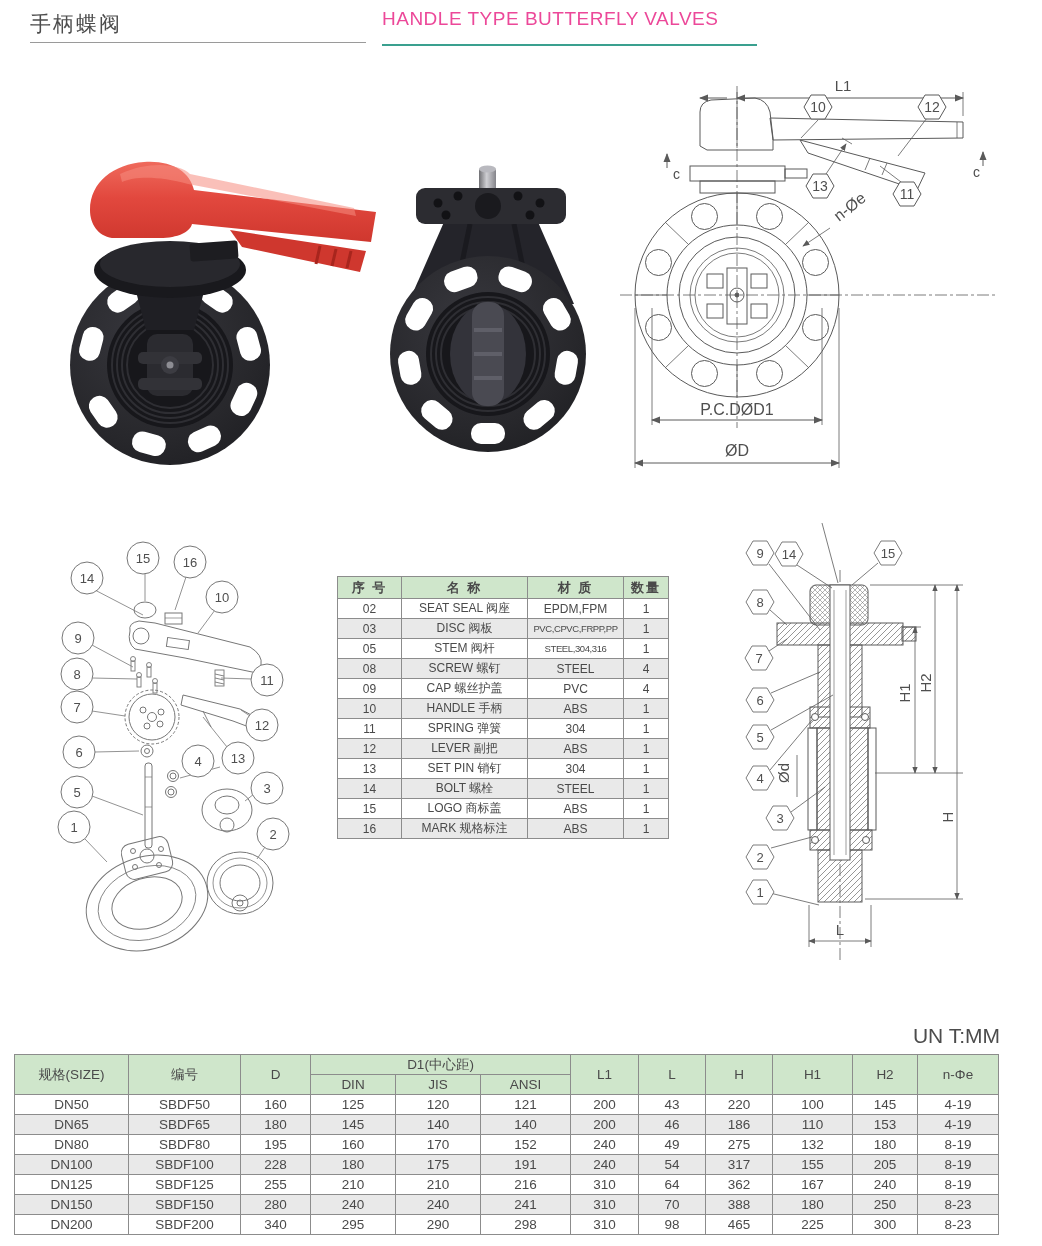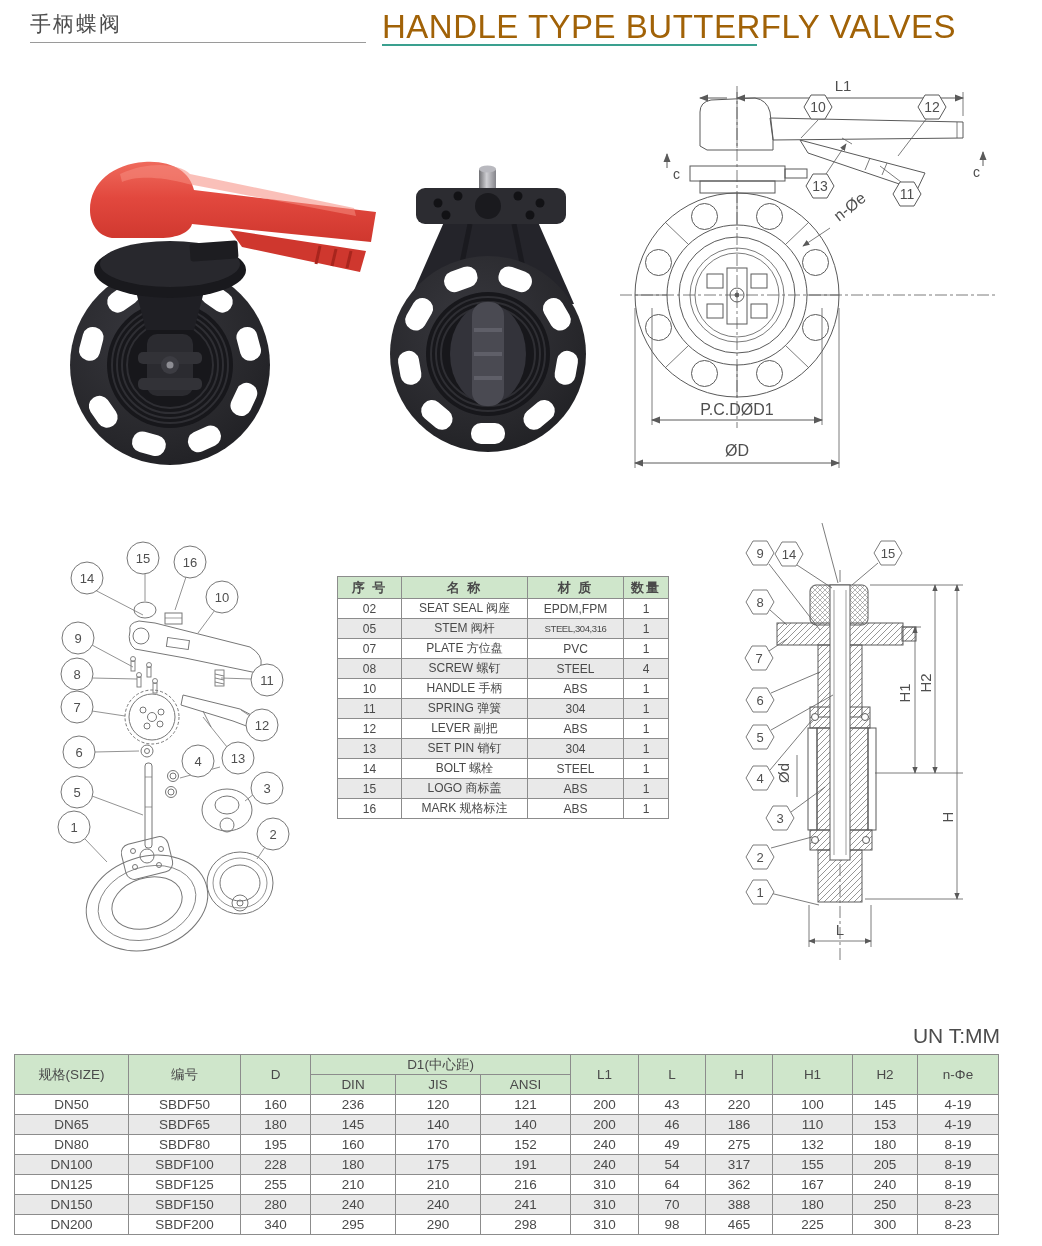--- a/index.html
+++ b/index.html
@@ -1,21 +1,21 @@
 <!DOCTYPE html>
 <html><head>
 <meta charset="utf-8">
 <style>
   html,body{margin:0;padding:0;background:#f2f2f2;}
   .page{position:relative;width:1042px;height:1246px;background:#fff;margin:0 auto;
         font-family:"Liberation Sans","DejaVu Sans",sans-serif;overflow:hidden;}
   .abs{position:absolute;}
   .zh-title{left:30px;top:10px;font-size:21px;color:#4c4c4c;letter-spacing:2px;}
   .zh-underline{left:30px;top:42px;width:336px;height:1px;background:#9a9a9a;}
-  .en-title{left:382px;top:8px;font-size:33px;color:#a16207;letter-spacing:.5px;}
+  .en-title{left:382px;top:8px;font-size:19px;color:#ec4899;letter-spacing:.5px;}
   .en-underline{left:382px;top:44px;width:375px;height:2px;background:#3aa08f;}
   .unit-note{left:850px;top:1024px;width:150px;text-align:right;font-size:21px;color:#4c4c4c;}
   table{border-collapse:collapse;table-layout:fixed;color:#4a4a4a;}
   table td,table th{border:1px solid #8c8c8c;text-align:center;padding:0;overflow:hidden;
         white-space:nowrap;font-weight:normal;}
   .parts-table{left:337px;top:576px;width:331px;font-size:12px;}
   .parts-table th{background:#cfe6cb;height:21px;font-size:13px;letter-spacing:2px;font-weight:bold;}
   .parts-table td{height:19px;}
   .parts-table tbody tr:nth-child(even){background:#e9e9e9;}
   .parts-table td.condensed{font-size:9.5px;letter-spacing:-0.4px;}
@@ -428,35 +428,41 @@
       </tr>
     </thead>
     <tbody>
         <tr>
           <td>02</td>
           <td>SEAT SEAL 阀座</td>
           <td>EPDM,FPM</td>
           <td>1</td>
         </tr>
         <tr>
+          <td>03</td>
+          <td>DISC 阀板</td>
+          <td class="condensed">PVC,CPVC,FRPP,PP</td>
+          <td>1</td>
+        </tr>
+        <tr>
           <td>05</td>
           <td>STEM 阀杆</td>
           <td class="condensed">STEEL,304,316</td>
           <td>1</td>
         </tr>
         <tr>
-          <td>07</td>
-          <td>PLATE 方位盘</td>
-          <td>PVC</td>
-          <td>1</td>
-        </tr>
-        <tr>
           <td>08</td>
           <td>SCREW 螺钉</td>
           <td>STEEL</td>
+          <td>4</td>
+        </tr>
+        <tr>
+          <td>09</td>
+          <td>CAP 螺丝护盖</td>
+          <td>PVC</td>
           <td>4</td>
         </tr>
         <tr>
           <td>10</td>
           <td>HANDLE 手柄</td>
           <td>ABS</td>
           <td>1</td>
         </tr>
         <tr>
           <td>11</td>
@@ -644,21 +650,21 @@
         <th>DIN</th>
         <th>JIS</th>
         <th>ANSI</th>
       </tr>
     </thead>
     <tbody>
         <tr>
           <td>DN50</td>
           <td>SBDF50</td>
           <td>160</td>
-          <td>236</td>
+          <td>125</td>
           <td>120</td>
           <td>121</td>
           <td>200</td>
           <td>43</td>
           <td>220</td>
           <td>100</td>
           <td>145</td>
           <td>4-19</td>
         </tr>
         <tr>

